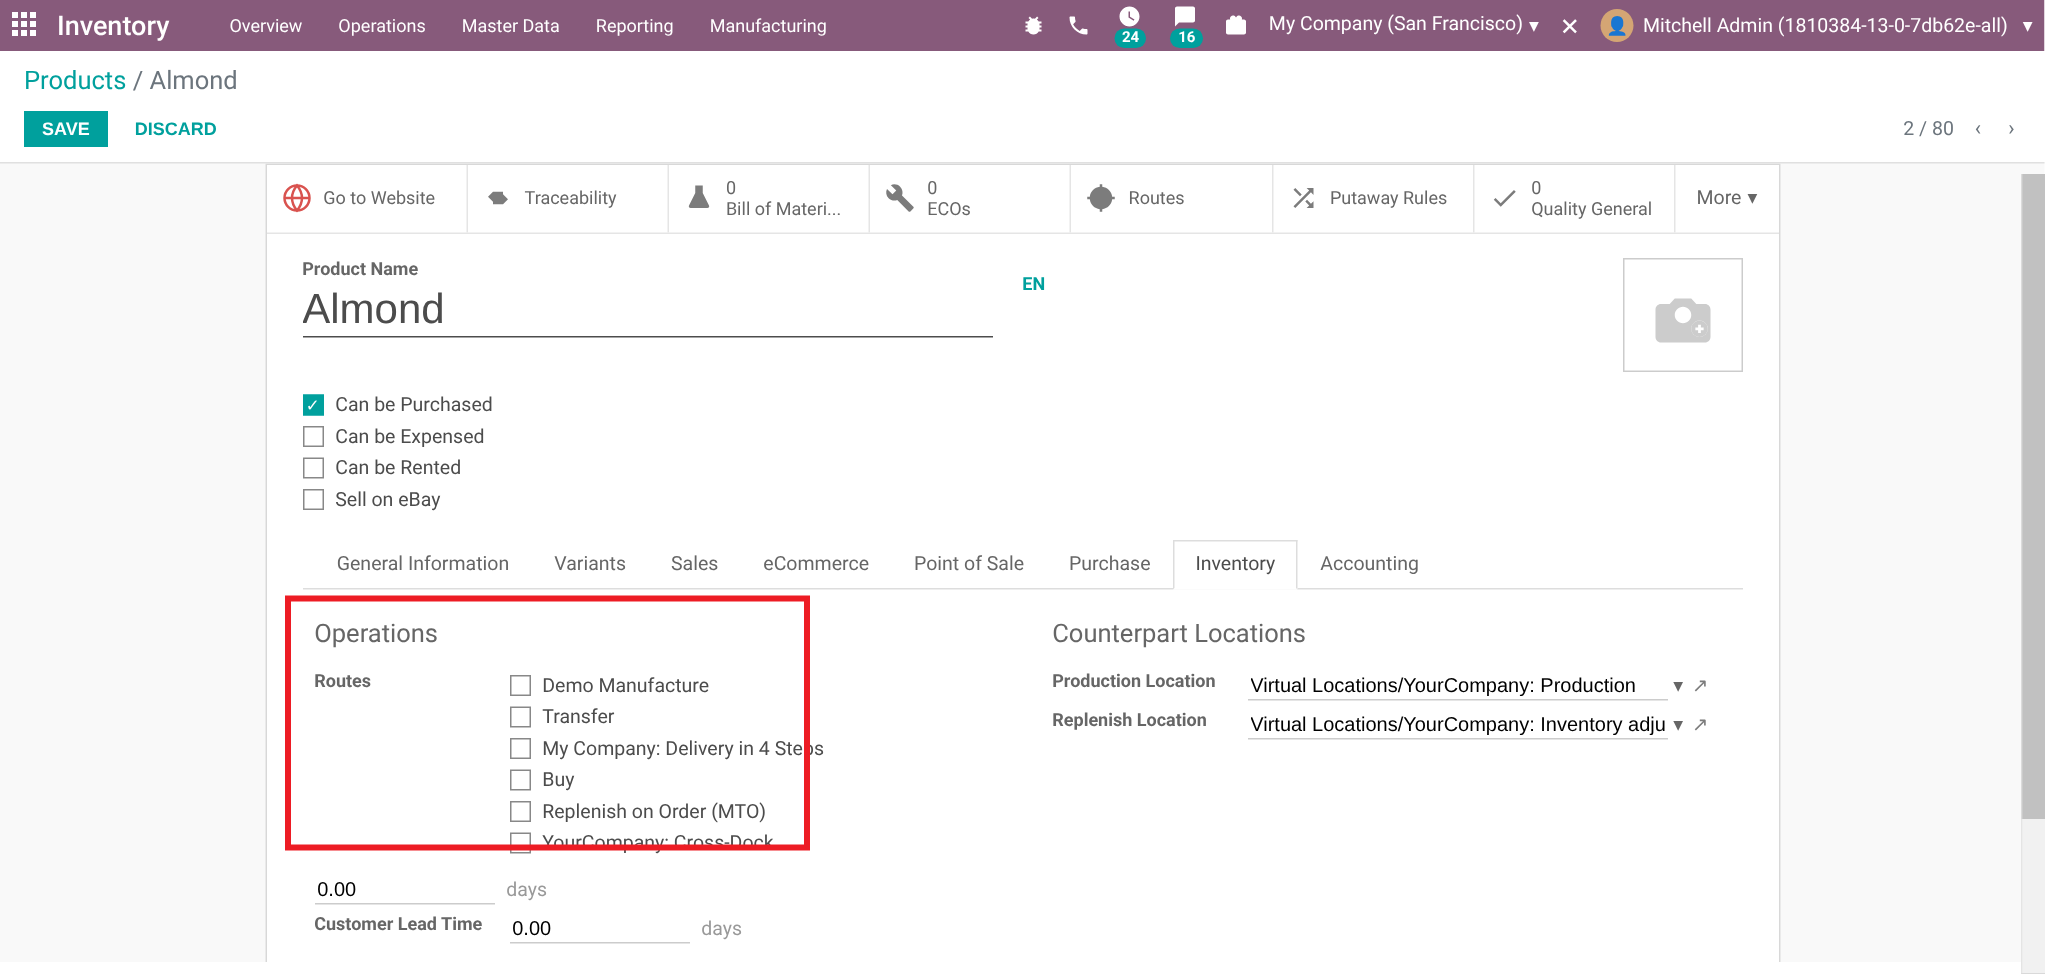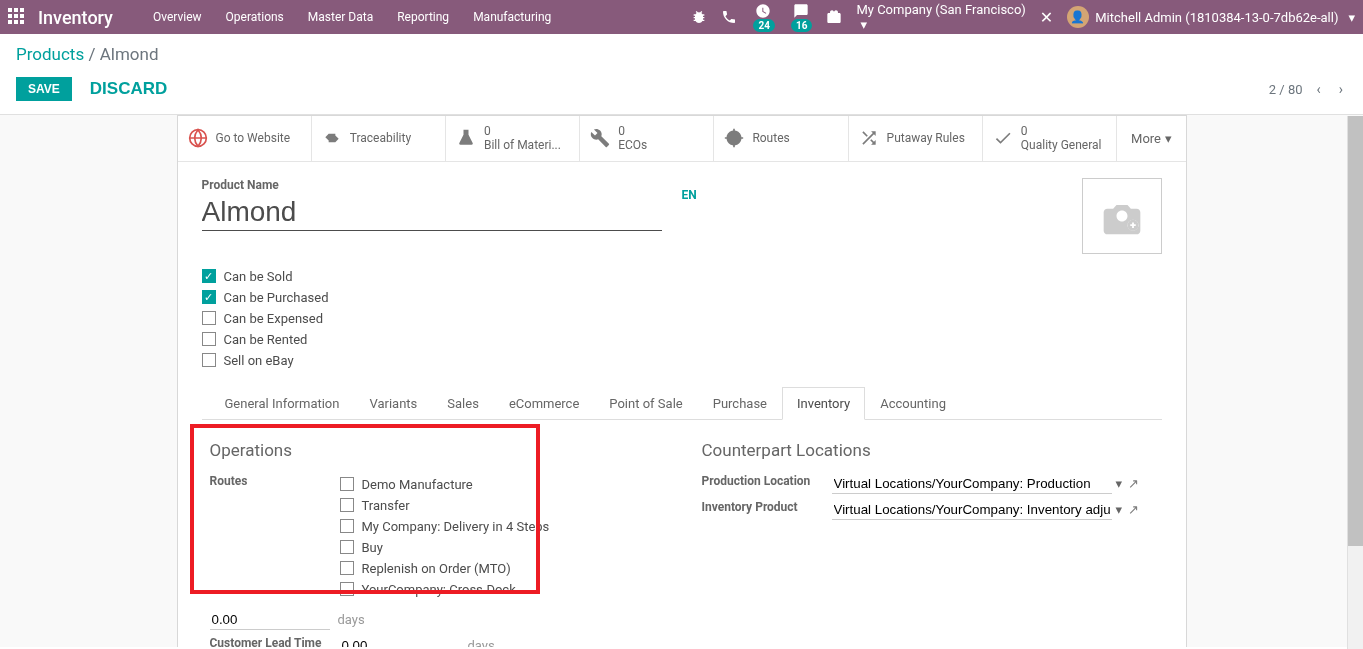--- a/index.html
+++ b/index.html
@@ -16,30 +16,30 @@
 .apps-icon { width: 18px; height: 18px; display: grid; grid-template-columns: repeat(3,4px); grid-template-rows: repeat(3,4px); gap: 2px; margin-right: 12px; cursor: pointer; }
 .apps-icon span { background:#fff; }
 .app-title { font-size: 18px; font-weight: 500; margin-right: 30px; }
 .nav-menu { display:flex; gap:4px; }
 .nav-menu a { color:#fff; text-decoration:none; padding: 8px 10px; cursor:pointer; font-size:12px; }
 .nav-spacer { flex:1; }
 .nav-right { display:flex; align-items:center; gap:14px; }
 .nav-icon { cursor:pointer; display:flex; align-items:center; position:relative;flex-direction:column; }
 .nav-icon svg { fill:#fff; width:16px; height:16px; }
 .badge { background:#00a09d; color:#fff; font-size:10px; border-radius:8px; padding:1px 5px; margin-left:2px; font-weight:bold;}
-.company-sel { cursor:pointer; display:flex; align-items:flex-start;flex-direction:column; }
+.company-sel { cursor:pointer; display:flex; align-items:flex-start; }
 .user-sec { display:flex; align-items:center; gap:6px; cursor:pointer; }
 .avatar { width:22px; height:22px; border-radius:50%; background:#d4a574; display:flex; align-items:center; justify-content:center; font-size:12px; }
 
 .breadcrumb-area { padding: 10px 16px 4px; }
 .breadcrumb { font-size:17px; color:#6c757d; }
 .breadcrumb a { color:#00a09d; text-decoration:none; cursor:pointer; }
 .action-row { display:flex; align-items:center; padding: 6px 16px 10px; }
 .btn-save { background:#00a09d; color:#fff; border:none; padding:5px 12px; font-size:12px; font-weight:bold; cursor:pointer; text-transform:uppercase; }
-.btn-discard { color:#00a09d; background:none; border:none; padding:5px 12px; font-size:17px; font-weight:bold; cursor:pointer; text-transform:uppercase; margin-left:6px;}
+.btn-discard { color:#00a09d; background:none; border:none; padding:5px 12px; font-size:12px; font-weight:bold; cursor:pointer; text-transform:uppercase; margin-left:6px;}
 .pager { margin-left:auto; display:flex; align-items:center; gap:10px; color:#6c757d; }
 .pager-arrow { cursor:pointer; color:#6c757d; font-size:14px; padding:4px;}
 
 .form-wrap { background:#f9f9f9; padding: 0; display:flex; justify-content:center; border-top:1px solid #e0e0e0;}
 .form-sheet { background:#fff; border:1px solid #d8d8d8; width: 1010px; margin:0; position:relative; }
 .scroll-area { overflow-y:auto; height: calc(649px - 34px - 82px); }
 
 .stat-buttons { display:flex; border-bottom:1px solid #e5e5e5; }
 .stat-btn { flex:1; border-right:1px solid #e5e5e5; padding:8px 10px; display:flex; align-items:center; gap:8px; cursor:pointer; min-height:44px;}
 .stat-btn:last-child { border-right:none; }
@@ -250,24 +250,20 @@
                 <path d="M12 15c1.66 0 3-1.34 3-3s-1.34-3-3-3-3 1.34-3 3 1.34 3 3 3zm-3-9h6l1.83 2H20c1.1 0 2 .9 2 2v10c0 1.1-.9 2-2 2H4c-1.1 0-2-.9-2-2V10c0-1.1.9-2 2-2h3.17L9 6zm9 9c-1.1 0-2 .9-2 2h4c0-1.1-.9-2-2-2z"></path>
                 <circle cx="18" cy="17" r="3" fill="#fff"></circle>
                 <path d="M18 14c-1.66 0-3 1.34-3 3s1.34 3 3 3 3-1.34 3-3-1.34-3-3-3zm1.5 3.5h-1v1h-1v-1h-1v-1h1v-1h1v1h1v1z"></path>
               </svg>
       </div>
     </div>
 
     <div class="check-list" id="check-list">
             <div class="check-row">
               <div class="checkbox checked"></div>
-              <span>Can be Sold</span>
-            </div>
-            <div class="check-row">
-              <div class="checkbox checked"></div>
               <span>Can be Purchased</span>
             </div>
             <div class="check-row">
               <div class="checkbox"></div>
               <span>Can be Expensed</span>
             </div>
             <div class="check-row">
               <div class="checkbox"></div>
               <span>Can be Rented</span>
             </div>
@@ -330,21 +326,21 @@
         </div>
       </div>
 
       <div class="col">
         <div class="section-title">Counterpart Locations</div>
         <div class="field-row">
           <div class="field-label">Production Location</div>
           <div class="field-val"><input class="m2o-input" value="Virtual Locations/YourCompany: Production" style=""><span class="caret-down">▾</span><span class="ext-link">↗</span></div>
         </div>
         <div class="field-row">
-          <div class="field-label">Inventory Product</div>
+          <div class="field-label">Replenish Location</div>
           <div class="field-val"><input class="m2o-input" value="Virtual Locations/YourCompany: Inventory adjustment" style=""><span class="caret-down">▾</span><span class="ext-link">↗</span></div>
         </div>
       </div>
     </div>
 
   </div>
 
 </div>
 </div>
 </div>

